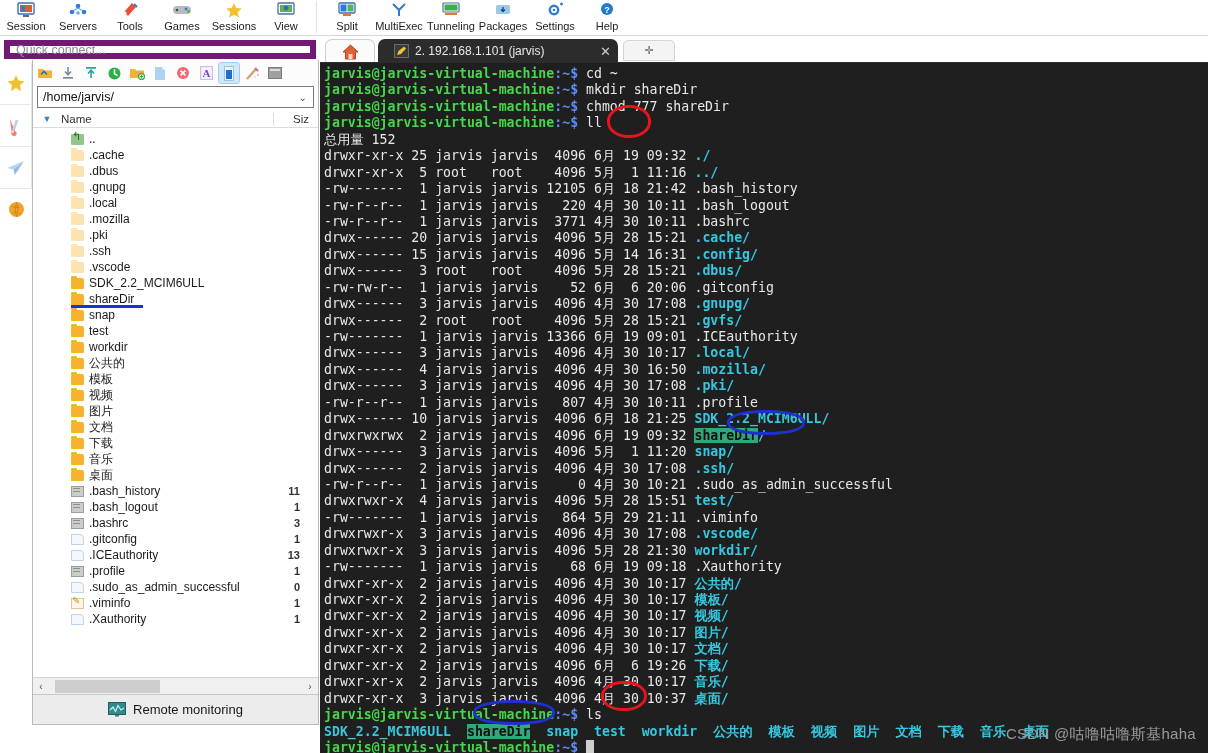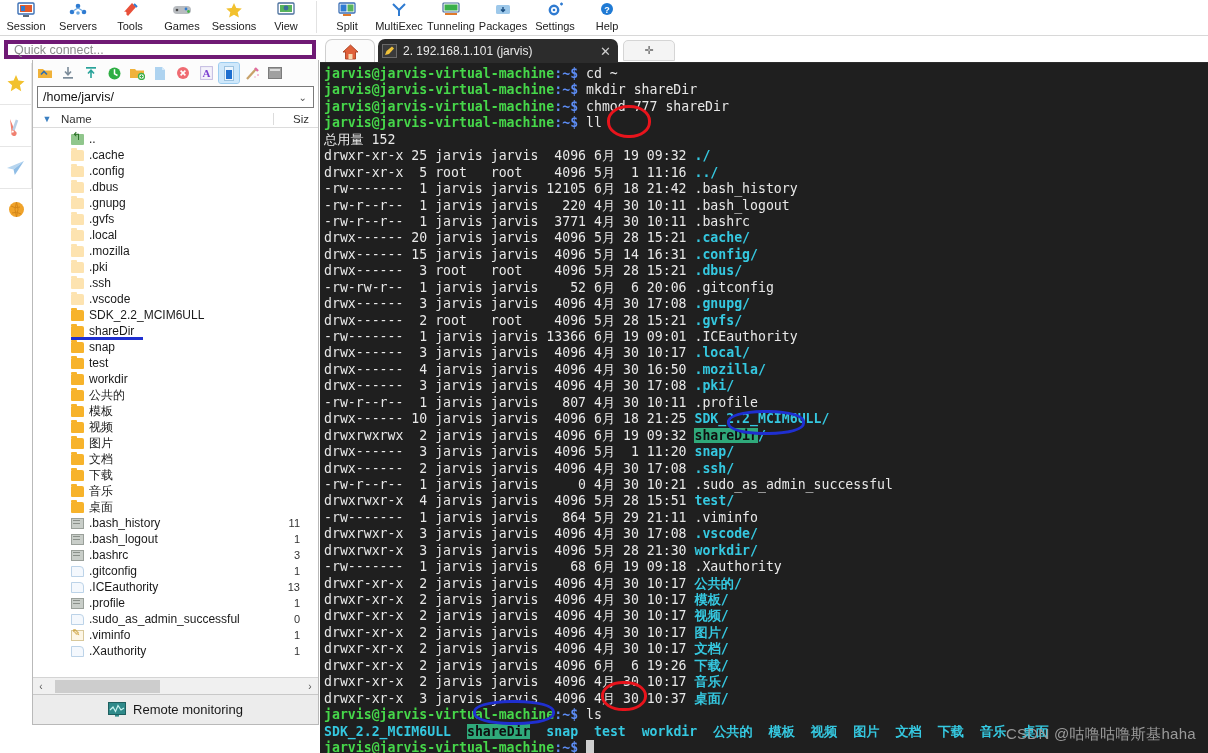--- a/index.html
+++ b/index.html
@@ -62,21 +62,21 @@
     height:17px; display:flex; align-items:center; border-bottom:1px solid #dcdcdc;
     margin-top:3px; font-size:11.5px; color:#333;
   }
   #hdrrow .h-sort { width:28px; text-align:center; color:#3a7fc1; font-size:9px; }
   #hdrrow .h-name { flex:1; }
   #hdrrow .h-size { width:45px; border-left:1px solid #dcdcdc; padding-left:19px; overflow:hidden; white-space:nowrap;}
 
   #filelist { position:absolute; left:0; top:71px; width:285px; height:560px; overflow:hidden; }
   .frow { height:16px; display:flex; align-items:center; padding-left:38px; position:relative; }
   .frow .fname { font-size:12px; color:#1a1a1a; white-space:nowrap; }
-  .frow .fsize { position:absolute; right:18px; font-size:11px; color:#333; }
+  .frow .fsize { position:absolute; right:18px; font-size:11px; color:#333;font-weight:bold; }
   .ico { width:13px; height:11px; margin-right:5px; flex:0 0 13px; position:relative; }
   
   .ico.folder { background:#f7b32b; border-radius:1px 2px 1px 1px; }
   .ico.folder:before { content:""; position:absolute; left:0; top:-2px; width:6px; height:2px; background:#f7b32b; border-radius:1px 1px 0 0;}
   .ico.folderl { background:#fde3b0; border-radius:1px 2px 1px 1px; }
   .ico.folderl:before { content:""; position:absolute; left:0; top:-2px; width:6px; height:2px; background:#fde3b0; border-radius:1px 1px 0 0;}
   .ico.up { background:#90c68c; border-radius:1px; }
   .ico.up:before { content:"↰"; position:absolute; left:1px; top:-4px; font-size:11px; color:#246b20; }
   .ico.shfile { background:#c9cec9; border:1px solid #9aa09a; }
   .ico.shfile:after { content:""; position:absolute; left:1px; top:1px; width:7px; height:1px; background:#8a908a; box-shadow:0 3px 0 #8a908a;}
@@ -106,21 +106,21 @@
     background:#ffffff;
   }
   #tb-home {
     position:absolute; left:5px; top:3px; width:50px; height:24px;
     background:#fbfbfb; border:1px solid #cfcfcf; border-bottom:none;
     border-radius:7px 7px 0 0; display:flex; align-items:center; justify-content:center;
   }
   #tb-tab {
     position:absolute; left:58px; top:3px; width:240px; height:24px;
     background:#2c2c2c; border-radius:7px 7px 0 0;
-    display:flex; align-items:center; padding-left:4px; color:#e9e9e9; font-size:12px;
+    display:flex; align-items:center; padding-left:16px; color:#e9e9e9; font-size:12px;
   }
   #tb-tab .tlabel { margin-left:6px; flex:1; white-space:nowrap;}
   #tb-tab .tclose { color:#cfcfcf; font-size:13px; padding-right:7px;}
   #tb-plus {
     position:absolute; left:303px; top:4px; width:52px; height:21px;
     background:#f4f4f4; border:1px solid #d5d5d5; border-radius:5px 5px 0 0;
     display:flex; align-items:center; justify-content:center; font-size:11px; color:#666;
   }
   #tabline { position:absolute; left:320px; top:62px; width:888px; height:1px; background:#2c2c2c; }
 
@@ -286,21 +286,21 @@
         <svg width="20" height="16" viewBox="0 0 20 16">
             <circle cx="10" cy="7" r="6" fill="#1f7ad4"></circle>
             <text x="10" y="11" font-size="9" fill="#fff" text-anchor="middle" font-family="Liberation Sans, sans-serif" font-weight="bold">?</text>
           </svg>
       </span>
       <span class="lb">Help</span>
     </div>
   </div>
 </div>
 
-<div style="position:absolute;left:4px;top:40px;width:312px;height:19px;border:4px solid #701a75;background:#fff;display:flex;align-items:center;padding-left:6px;">
+<div style="position:absolute;left:4px;top:40px;width:312px;height:19px;border:6px solid #701a75;background:#fff;display:flex;align-items:center;padding-left:6px;">
   <span style="color:#8d8d8d;font-size:12.5px;">Quick connect...</span>
 </div>
 
 <div id="rail">
   <div class="rail-btn">
     <span>
       <svg width="20" height="19" viewBox="0 0 20 19">
           <path d="M10 1 L12.4 6.6 L18.5 7.2 L13.9 11.2 L15.2 17.2 L10 14.1 L4.8 17.2 L6.1 11.2 L1.5 7.2 L7.6 6.6 Z" fill="#f2c12e"></path>
         </svg>
     </span>
@@ -421,33 +421,25 @@
       <div class="frow">
         <span class="ico up"></span>
         <span class="fname">..</span>
       </div>
       <div class="frow">
         <span class="ico folderl"></span>
         <span class="fname">.cache</span>
       </div>
       <div class="frow">
         <span class="ico folderl"></span>
-        <span class="fname">.config</span>
-      </div>
-      <div class="frow">
-        <span class="ico folderl"></span>
         <span class="fname">.dbus</span>
       </div>
       <div class="frow">
         <span class="ico folderl"></span>
         <span class="fname">.gnupg</span>
-      </div>
-      <div class="frow">
-        <span class="ico folderl"></span>
-        <span class="fname">.gvfs</span>
       </div>
       <div class="frow">
         <span class="ico folderl"></span>
         <span class="fname">.local</span>
       </div>
       <div class="frow">
         <span class="ico folderl"></span>
         <span class="fname">.mozilla</span>
       </div>
       <div class="frow">

